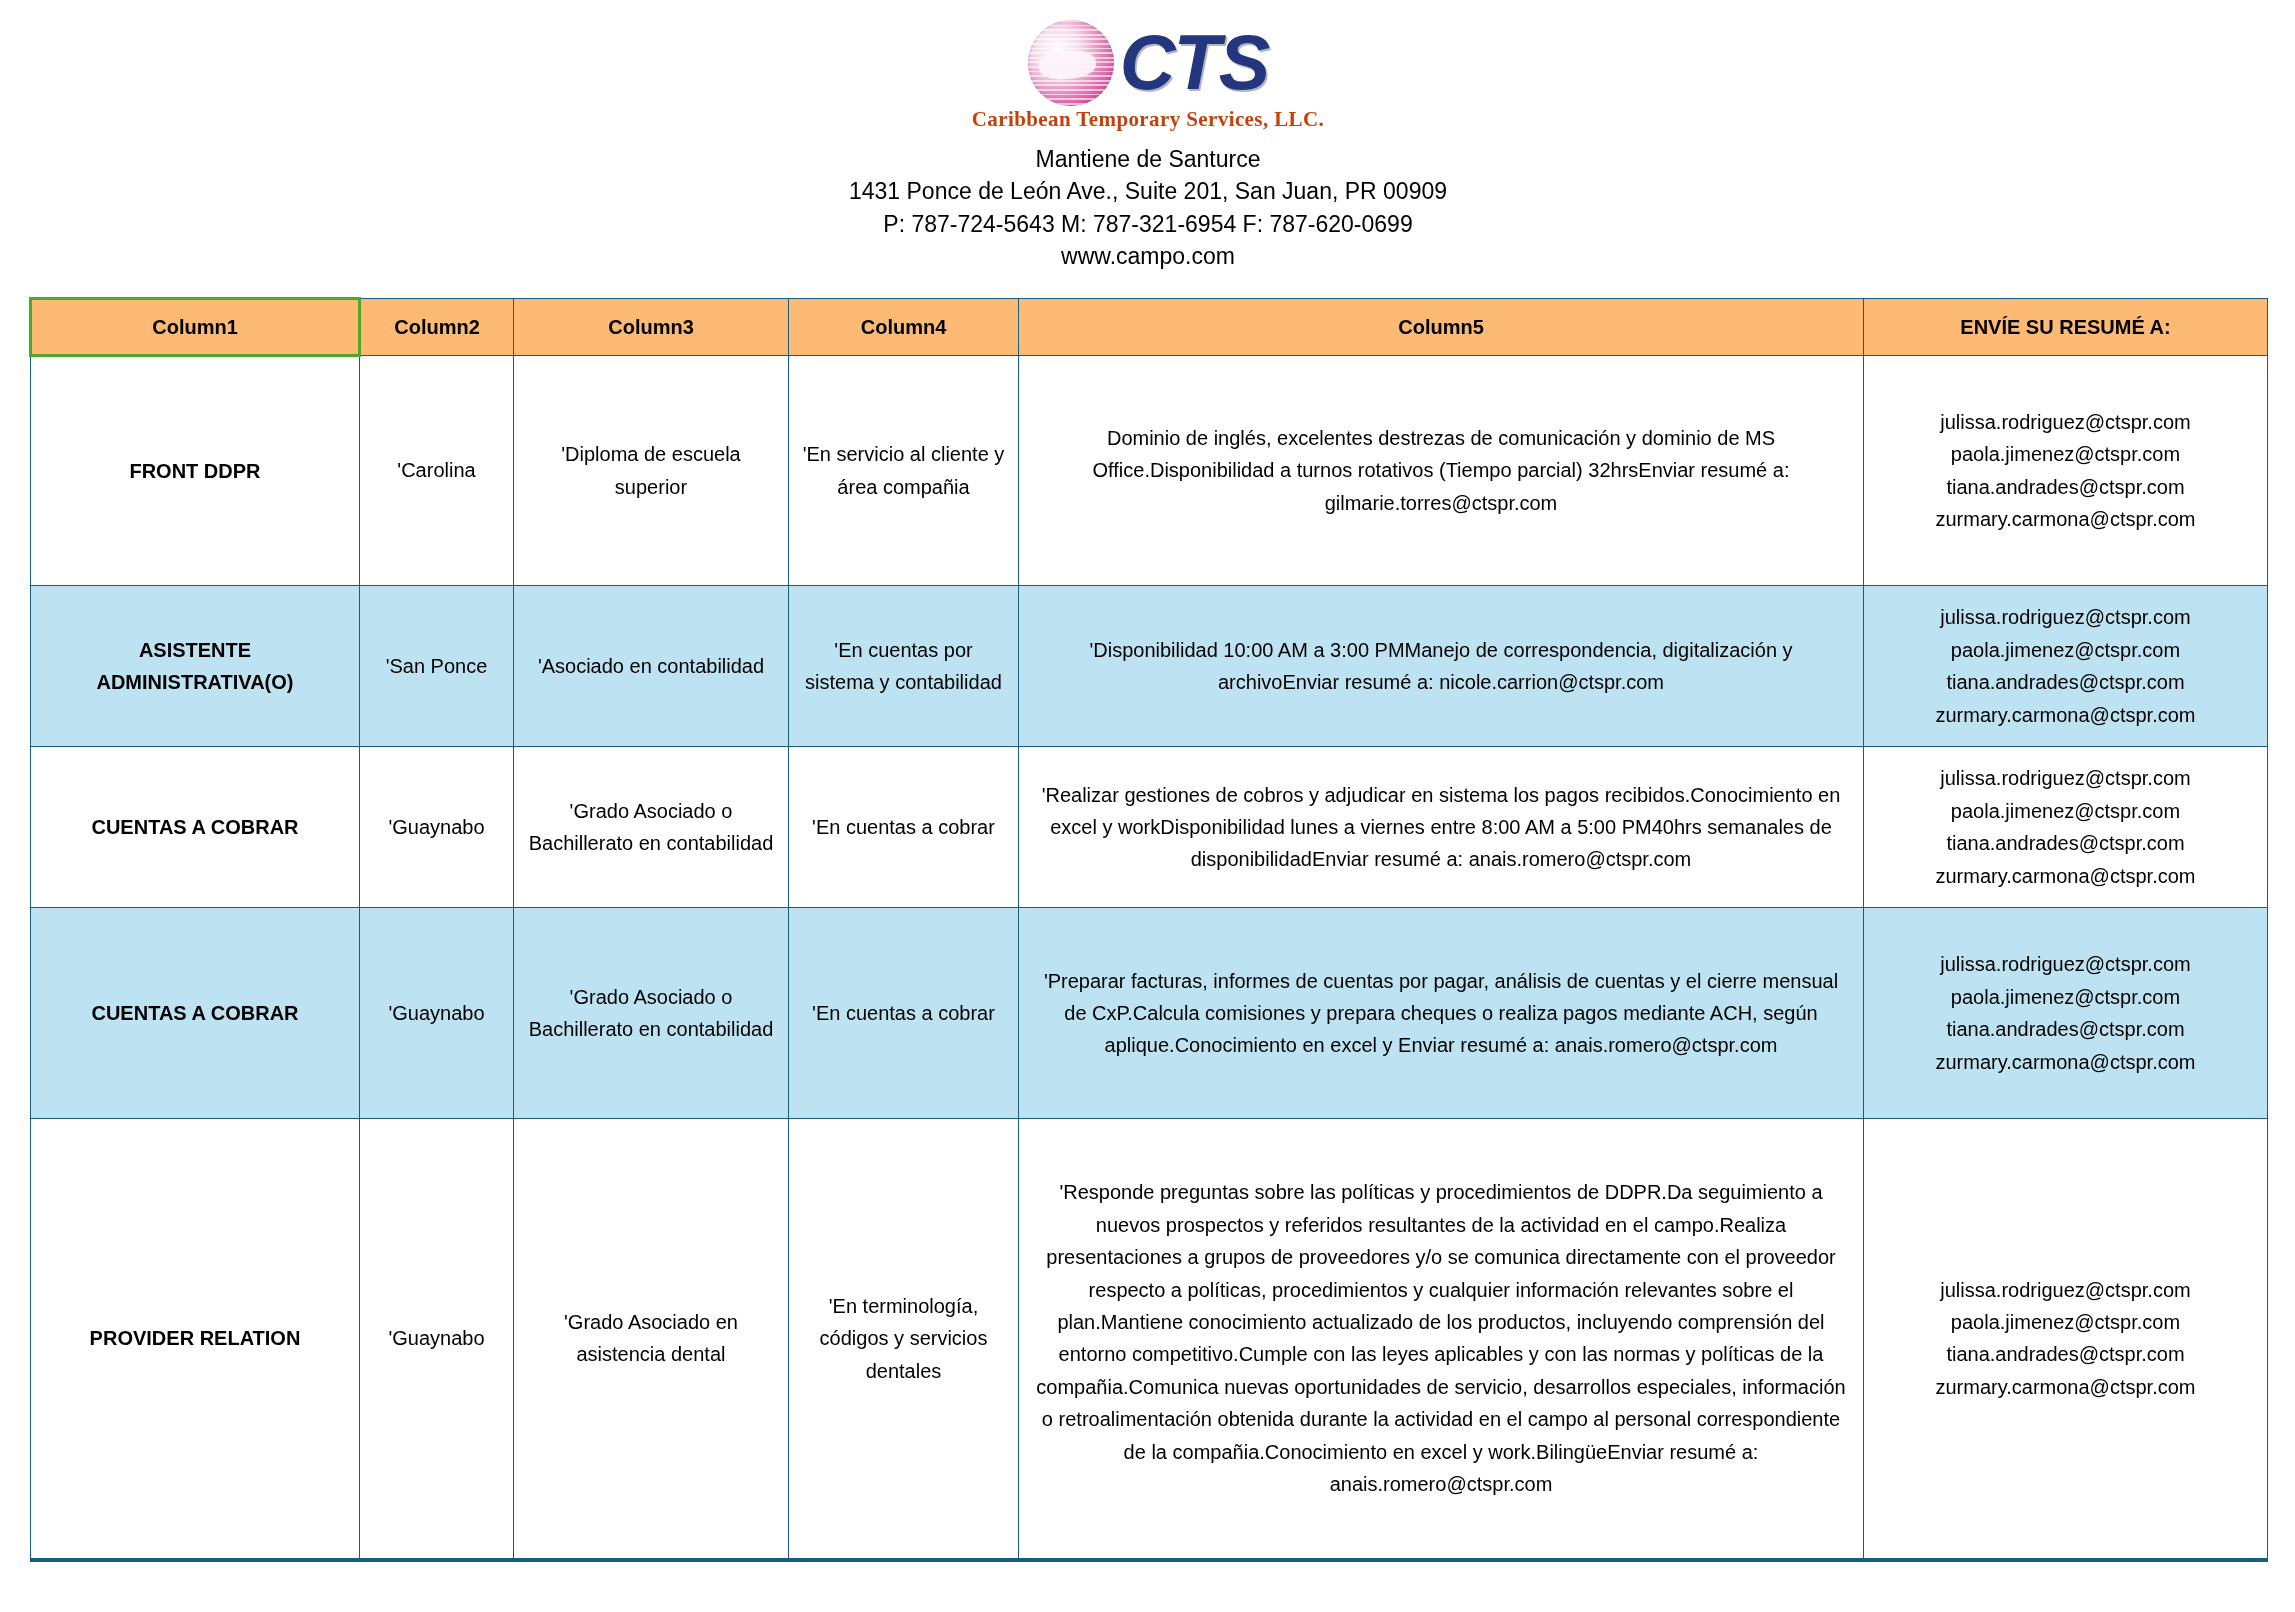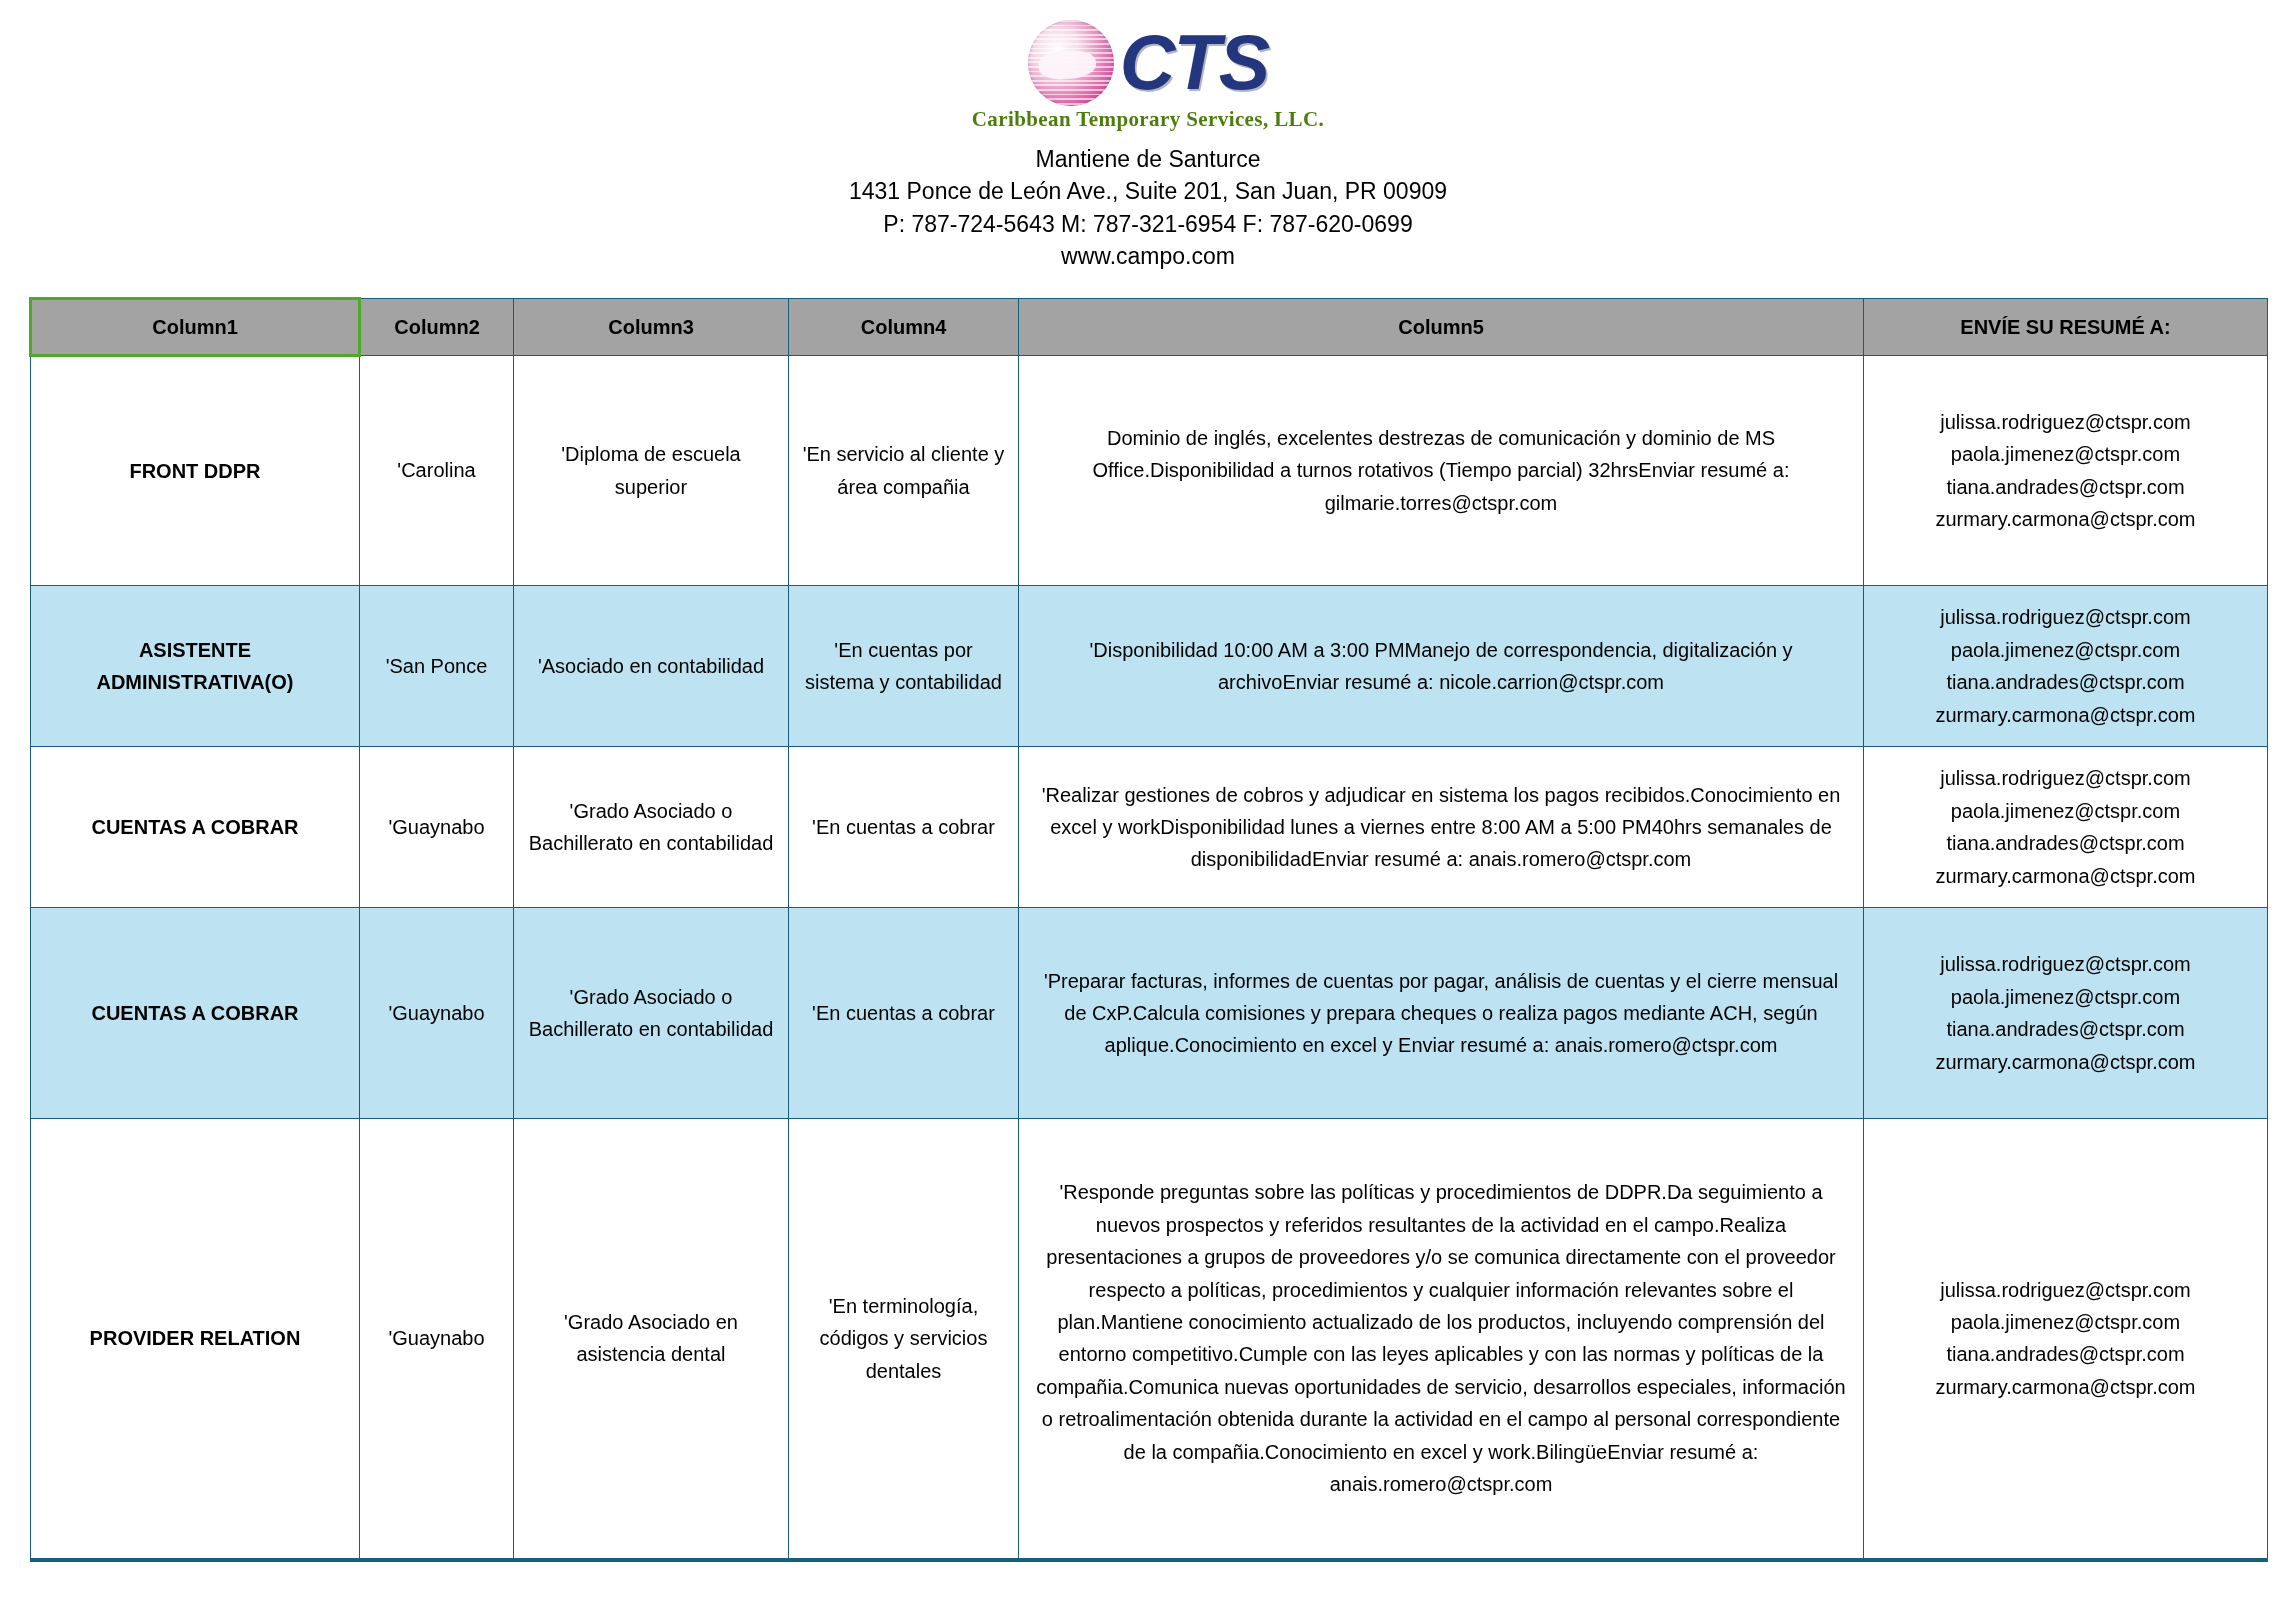--- a/index.html
+++ b/index.html
@@ -70,21 +70,21 @@
     font-style: italic;
     letter-spacing: -1.8px;
     color: #23367e;
     line-height: 1;
     text-shadow: 1.8px 1.8px 0 rgba(30,40,90,.35);
   }
   .logo-tag {
     font-family: "Liberation Serif", serif;
     font-size: 21px;
     font-weight: bold;
-    color: #4d7c0f;
+    color: #c2410c;
     letter-spacing: 0.4px;
     margin-top: -5.5px;
   }
   .addr-line {
     font-size: 23px;
     line-height: 1.42;
     color: #000;
   }
   .addr-line.first { margin-top: 11px; }
 
@@ -104,21 +104,21 @@
     font-size: 20px;
     line-height: 1.62;
     text-align: center;
     box-sizing: border-box;
     word-wrap: break-word;
   }
   thead th {
     height: 57px;
     font-size: 21px;
     font-weight: bold;
-    background: #a3a3a3;
+    background: #fdba74;
     border-bottom: 4.6px solid #175d7f;
     padding: 3.7px 7.3px;
   }
   thead th.selected {
     border: 3.7px solid #4fa828;
     border-bottom: 3.7px solid #4fa828;
   }
   tbody tr.shade td { background: #bde3f3; }
   tbody tr.plain td { background: #ffffff; }
   td.col1 { font-weight: bold; font-size: 21px; }

